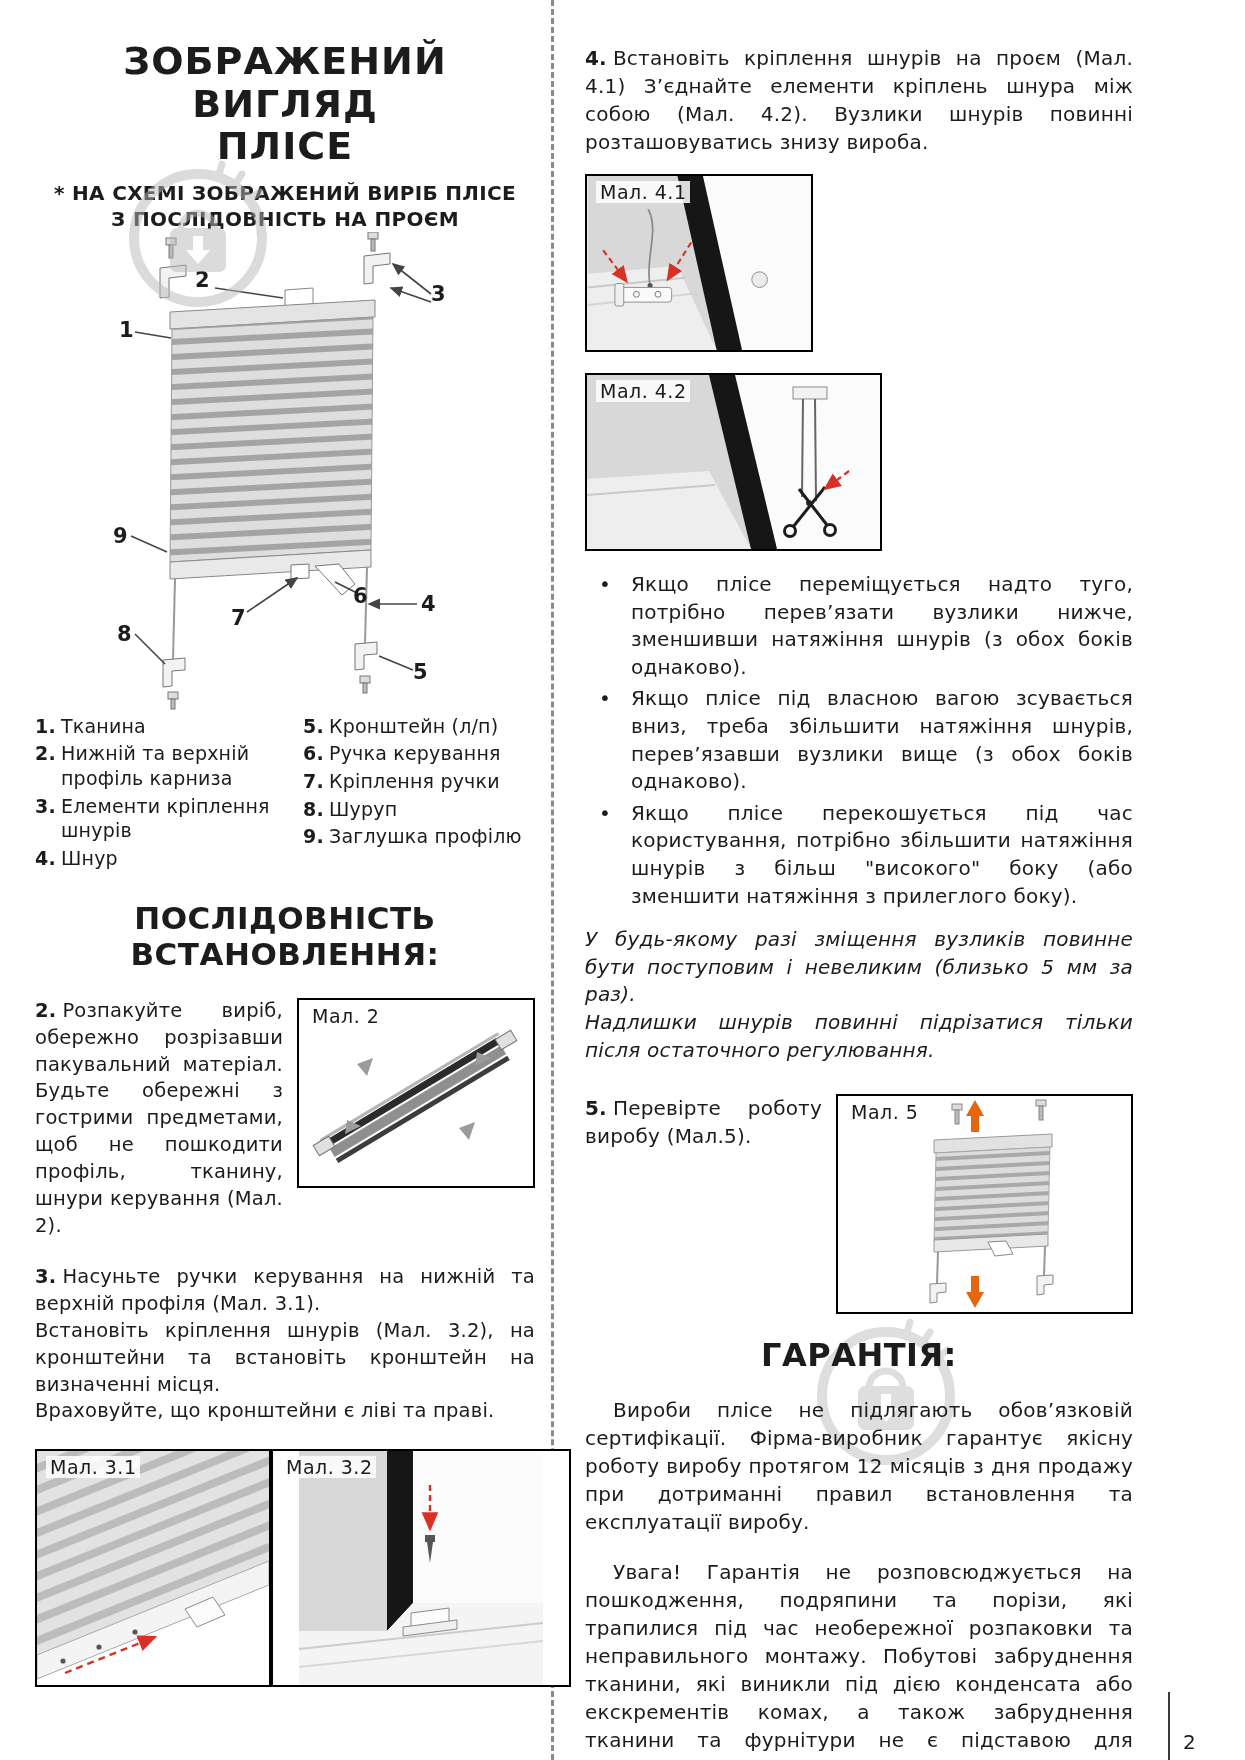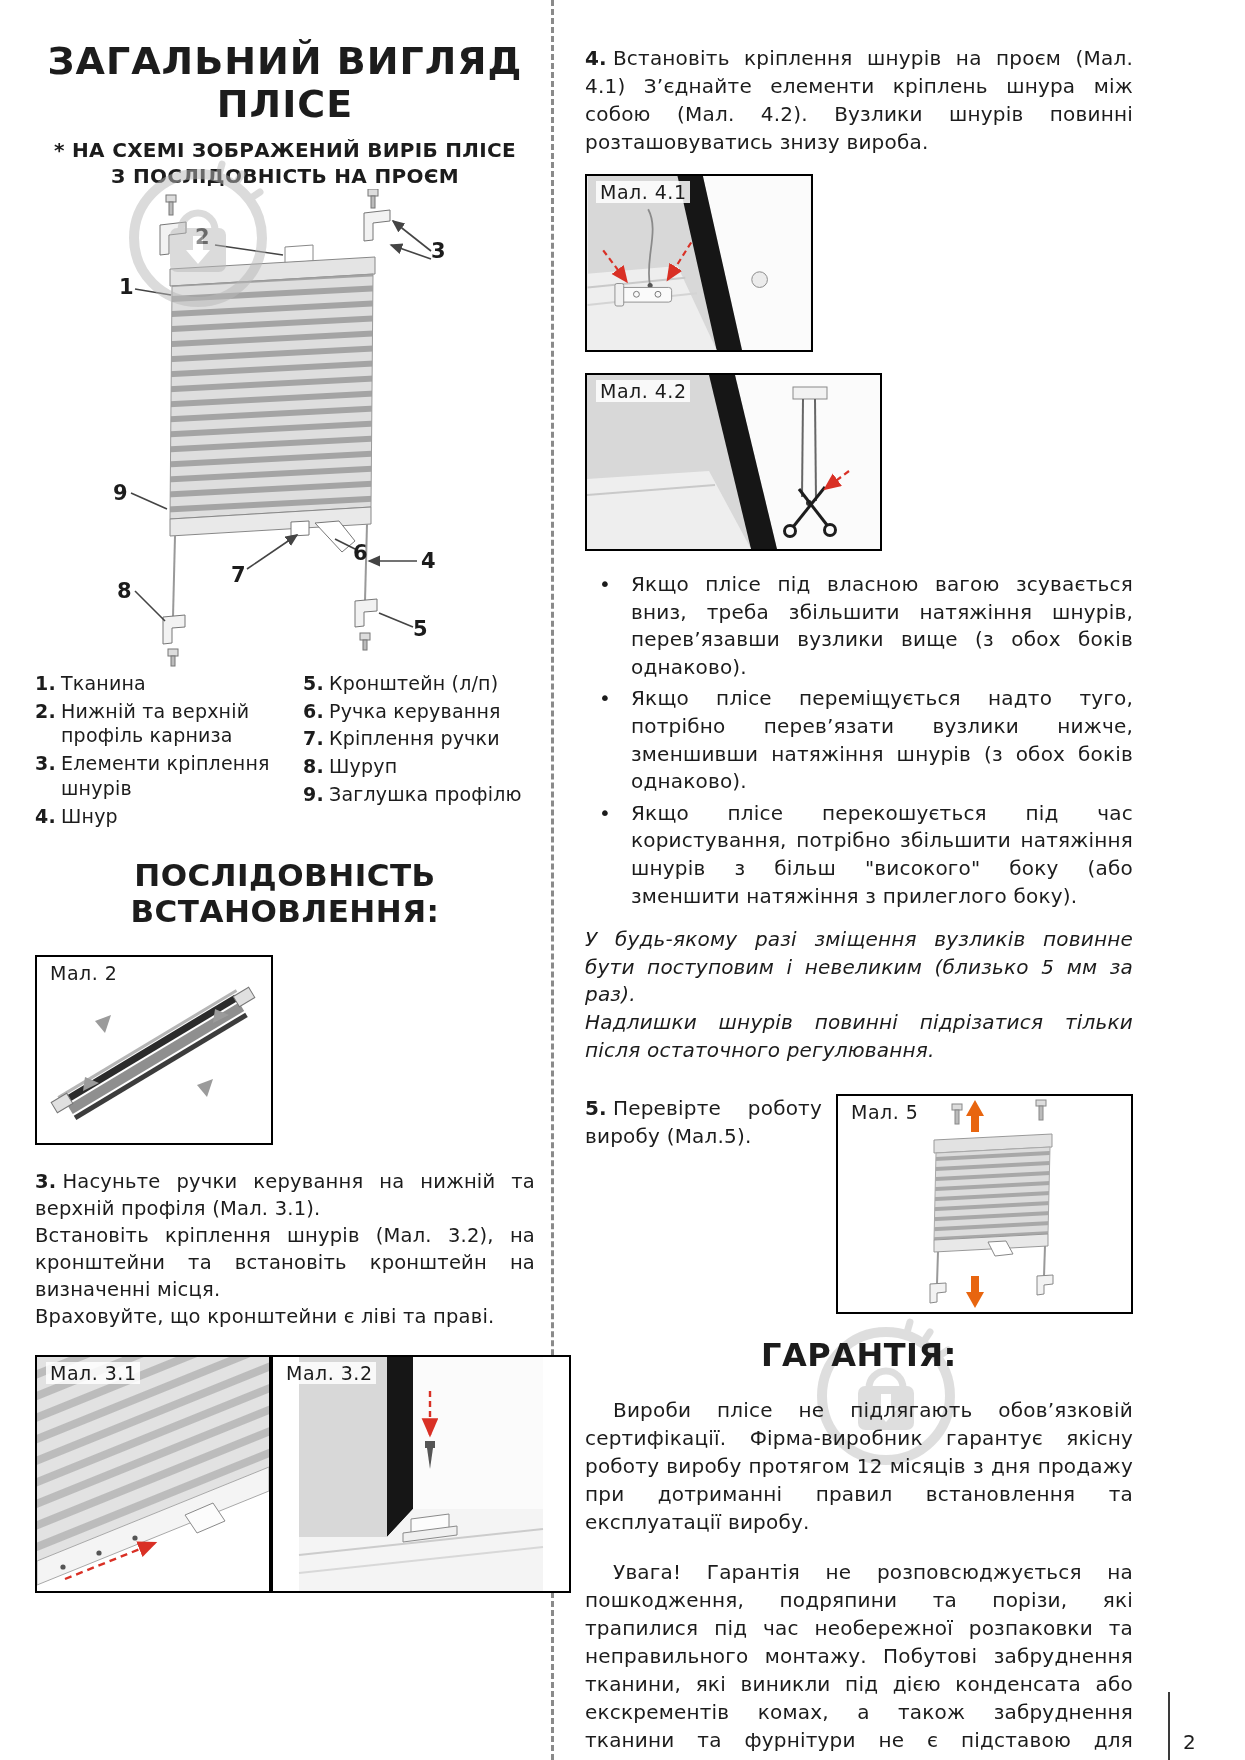--- a/index.html
+++ b/index.html
@@ -124,21 +124,21 @@
       <g stroke="#b8b8b8" stroke-width="7" stroke-linecap="round">
         <line x1="116" y1="28" x2="124" y2="16"></line>
           <line x1="130" y1="42" x2="142" y2="34"></line>
           <line x1="100" y1="20" x2="104" y2="6"></line>
       </g>
     </svg>
   </div>
 
   <div class="col-left">
     <h1 class="title">
-      <span>ЗАГАЛЬНИЙ ВИГЛЯД</span><br>
+      <span>ЗОБРАЖЕНИЙ ВИГЛЯД</span><br>
       <span>ПЛІСЕ</span>
     </h1>
     <div class="subtitle">
       <span>* НА СХЕМІ ЗОБРАЖЕНИЙ ВИРІБ ПЛІСЕ</span><br>
       <span>З ПОСЛІДОВНІСТЬ НА ПРОЄМ</span>
     </div>
 
     <div class="diagram">
       <svg viewBox="0 0 500 478" width="500" height="478">
 
@@ -209,20 +209,23 @@
         <div class="lg-item"><b>6.</b><span>Ручка керування</span></div>
         <div class="lg-item"><b>7.</b><span>Кріплення ручки</span></div>
         <div class="lg-item"><b>8.</b><span>Шуруп</span></div>
         <div class="lg-item"><b>9.</b><span>Заглушка профілю</span></div>
       </div>
     </div>
 
     <h2 class="section">ПОСЛІДОВНІСТЬ ВСТАНОВЛЕННЯ:</h2>
 
     <div class="step2-row">
+      <p class="step-text txt">
+        <b>2.</b><span>Розпакуйте виріб, обережно розрізавши пакувальний матеріал. Будьте обережні з гострими предметами, щоб не пошкодити профіль, тканину, шнури керування (Мал. 2).</span>
+      </p>
       <div class="figure fig2">
         <span class="fig-caption">Мал. 2</span>
         <svg viewBox="0 0 234 186">
           <rect width="234" height="186" fill="#ffffff"></rect>
           <g transform="rotate(-31 117 100)">
             <rect x="14" y="84" width="208" height="3" fill="#b5b5b5"></rect>
             <rect x="18" y="88" width="200" height="7" fill="#2b2b2b"></rect>
             <rect x="18" y="97" width="200" height="10" fill="#8f8f8f"></rect>
             <rect x="18" y="109" width="200" height="5" fill="#3c3c3c"></rect>
           </g>
@@ -323,22 +326,22 @@
               <path d="M240,150 L212,114"></path>
             <circle cx="203" cy="156" r="5.5"></circle>
               <circle cx="243" cy="155" r="5.5"></circle>
           </g>
           <path d="M262,96 L238,114" stroke="#d93025" stroke-width="2.2" stroke-dasharray="6 4" fill="none" marker-end="url(#m-red)"></path>
         </svg>
       </div>
     </div>
 
     <ul class="bullets">
+      <li><span>Якщо плісе переміщується надто туго, потрібно перев’язати вузлики нижче, зменшивши натяжіння шнурів (з обох боків однаково).</span></li>
       <li><span>Якщо плісе під власною вагою зсувається вниз, треба збільшити натяжіння шнурів, перев’язавши вузлики вище (з обох боків однаково).</span></li>
-      <li><span>Якщо плісе переміщується надто туго, потрібно перев’язати вузлики нижче, зменшивши натяжіння шнурів (з обох боків однаково).</span></li>
       <li><span>Якщо плісе перекошується під час користування, потрібно збільшити натяжіння шнурів з більш "високого" боку (або зменшити натяжіння з прилеглого боку).</span></li>
     </ul>
 
     <div class="adjust">
       <p>У будь-якому разі зміщення вузликів повинне бути поступовим і невеликим (близько 5 мм за раз).</p>
       <p>Надлишки шнурів повинні підрізатися тільки після остаточного регулювання.</p>
     </div>
 
     <div class="step5-row">
       <p class="step-text txt">

